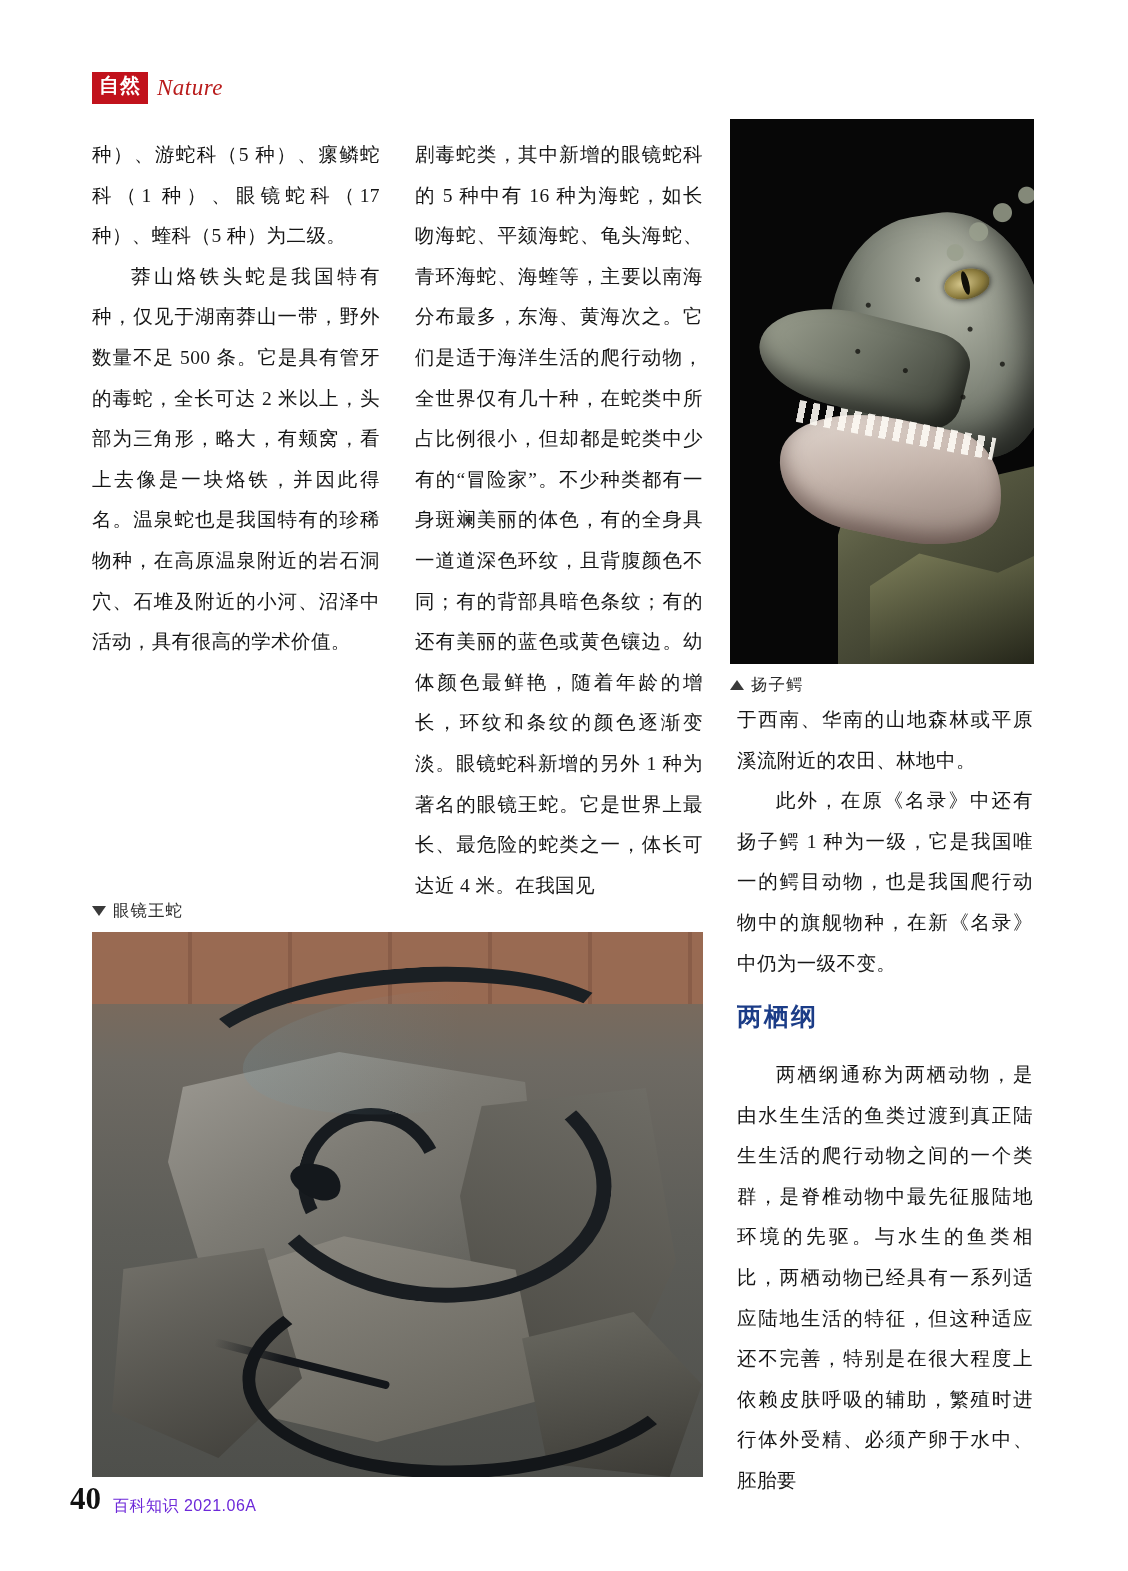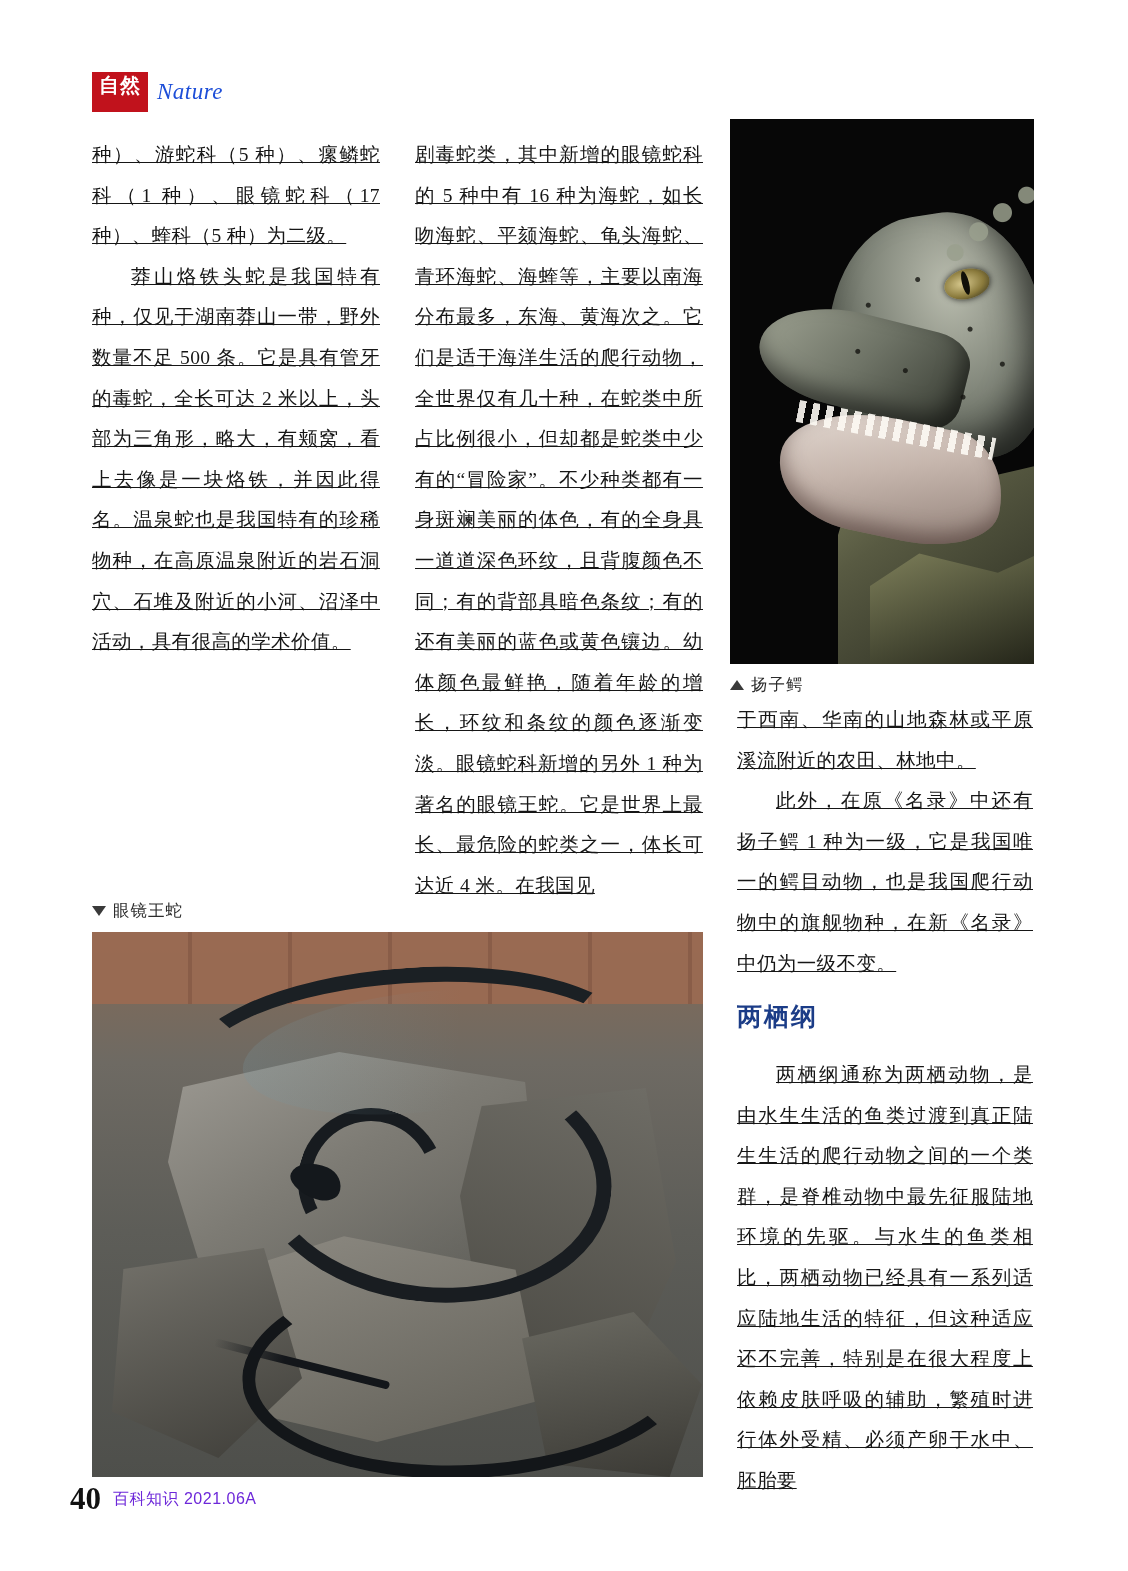--- a/index.html
+++ b/index.html
@@ -25,41 +25,40 @@
     align-items: center;
     gap: 9px;
   }
   .header-badge {
     background: #c1121c;
     color: #ffffff;
     font-family: Liberation Sans, sans-serif;
     font-size: 20px;
     font-weight: bold;
     letter-spacing: 1px;
-    padding: 3px 7px 17px 7px;
+    padding: 3px 7px 9px 7px;
     line-height: 1;
   }
   .header-latin {
     font-family: "Liberation Serif", serif;
     font-style: italic;
     font-size: 23px;
-    color: #1d4ed8;
+    color: #b91c1c;
     letter-spacing: 0.5px;
   }
 
   
   .col {
     position: absolute;
     font-size: 19.5px;
     line-height: 40.6px;
     text-align: justify;
     text-justify: inter-ideograph;
     letter-spacing: 0.4px;
     color: #161616;
-    text-decoration: underline;
   }
   .col p {
     margin: 0;
   }
   .col p.indent {
     text-indent: 2em;
   }
 
   #col1 { left: 92px; top: 135px; width: 288px; }
   #col2 { left: 415px; top: 135px; width: 288px; }
@@ -271,21 +270,21 @@
     border-radius: 50%;
     transform: rotate(-6deg);
   }
 
   
   .footer {
     position: absolute;
     left: 70px;
     bottom: 54px;
     display: flex;
-    align-items: center;
+    align-items: flex-end;
     gap: 12px;
   }
   .folio {
     font-family: "Liberation Serif", serif;
     font-weight: bold;
     font-size: 31px;
     color: #111111;
   }
   .footer-text {
     font-family: "Liberation Sans", sans-serif;

